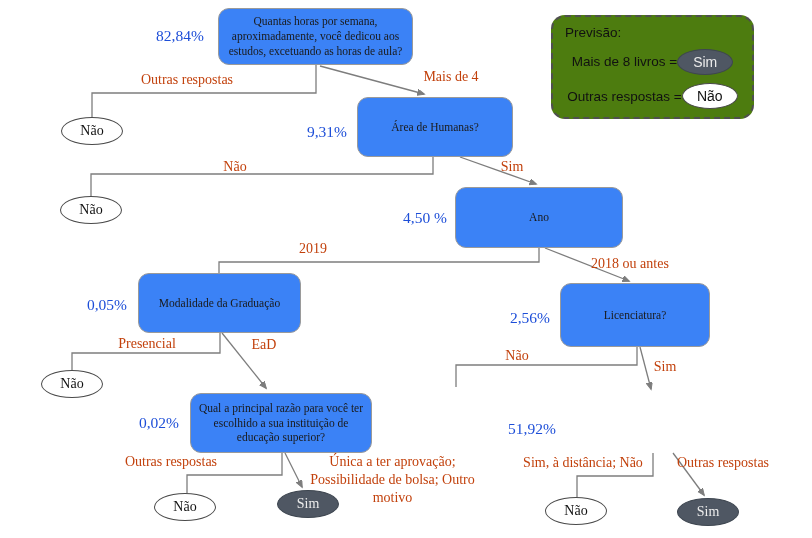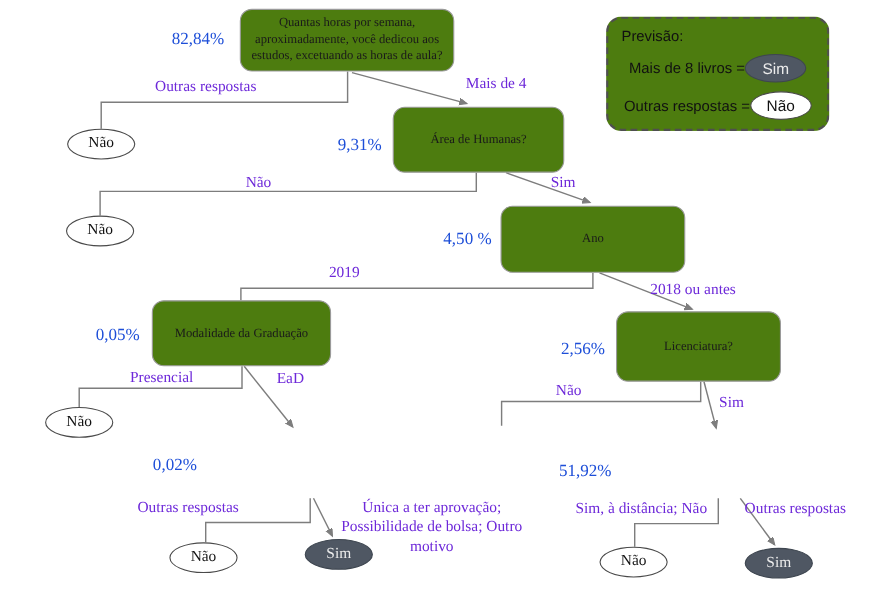--- a/index.html
+++ b/index.html
@@ -4,31 +4,31 @@
 <style>
   html,body { margin:0; padding:0; background:#fff; }
   .stage {
     position:relative; width:812px; height:538px; background:#ffffff;
     font-family:"Liberation Serif", serif; color:#111; overflow:hidden;
   }
   svg.wires { position:absolute; left:0; top:0; z-index:1; }
   svg.wires * { stroke:#7d7d7d; }
   .qnode {
     position:absolute; z-index:2; box-sizing:border-box;
-    background:#4d7c0f; border:1.4px solid #9a9a9a; border-radius:11px;
+    background:#3b82f6; border:1.4px solid #9a9a9a; border-radius:11px;
     display:flex; align-items:center; justify-content:center; text-align:center;
     font-size:11.5px; line-height:1.3; padding:4px 8px; color:#1a1a1a;
   }
   .pct {
     position:absolute; z-index:2; font-weight:normal; font-size:15.5px;
     text-align:center; color:#1d4ed8; white-space:nowrap;
   }
   .elabel {
     position:absolute; z-index:2; font-size:14px; text-align:center;
-    color:#6d28d9; line-height:1.3; white-space:pre-line;
+    color:#c2410c; line-height:1.3; white-space:pre-line;
   }
   .leaf {
     position:absolute; z-index:2; width:62px; height:28px; box-sizing:border-box;
     border-radius:50%; border:1.3px solid #4a4a4a; background:#ffffff;
     display:flex; align-items:center; justify-content:center; font-size:14px;
   }
   .leaf.dark { background:#4f5763; border-color:#3e4650; color:#ececec; }
   .legend {
     position:absolute; z-index:2; left:551px; top:15px; width:203px; height:104px;
     box-sizing:border-box; border:2px dashed #4f4f4f; border-radius:14px;
@@ -65,20 +65,21 @@
       <line x1="285" y1="453" x2="302" y2="487" marker-end="url(#arrow)"></line>
       <line x1="673" y1="453" x2="704" y2="495" marker-end="url(#arrow)"></line>
     </g>
   </svg>
 
   <div class="qnode" style="left:218px; top:8px; width:195px; height:57px;">Quantas horas por semana, aproximadamente, você dedicou aos estudos, excetuando as horas de aula?</div>
   <div class="qnode" style="left:357px; top:97px; width:156px; height:60px;">Área de Humanas?</div>
   <div class="qnode" style="left:455px; top:187px; width:168px; height:61px;">Ano</div>
   <div class="qnode" style="left:138px; top:273px; width:163px; height:60px;">Modalidade da Graduação</div>
   <div class="qnode" style="left:560px; top:283px; width:150px; height:64px;">Licenciatura?</div>
+  <div class="qnode" style="left:190px; top:393px; width:182px; height:60px; padding:4px 6px;">Qual a principal razão para você ter escolhido a sua instituição de educação superior?</div>
 
   <div class="pct" style="left:143px; top:27px; width:74px;">82,84%</div>
   <div class="pct" style="left:300px; top:123px; width:54px;">9,31%</div>
   <div class="pct" style="left:398px; top:209px; width:54px;">4,50 %</div>
   <div class="pct" style="left:80px; top:296px; width:54px;">0,05%</div>
   <div class="pct" style="left:503px; top:309px; width:54px;">2,56%</div>
   <div class="pct" style="left:132px; top:414px; width:54px;">0,02%</div>
   <div class="pct" style="left:505px; top:420px; width:54px;">51,92%</div>
 
   <div class="elabel" style="left:132px; top:71px; width:110px;">Outras respostas</div>

